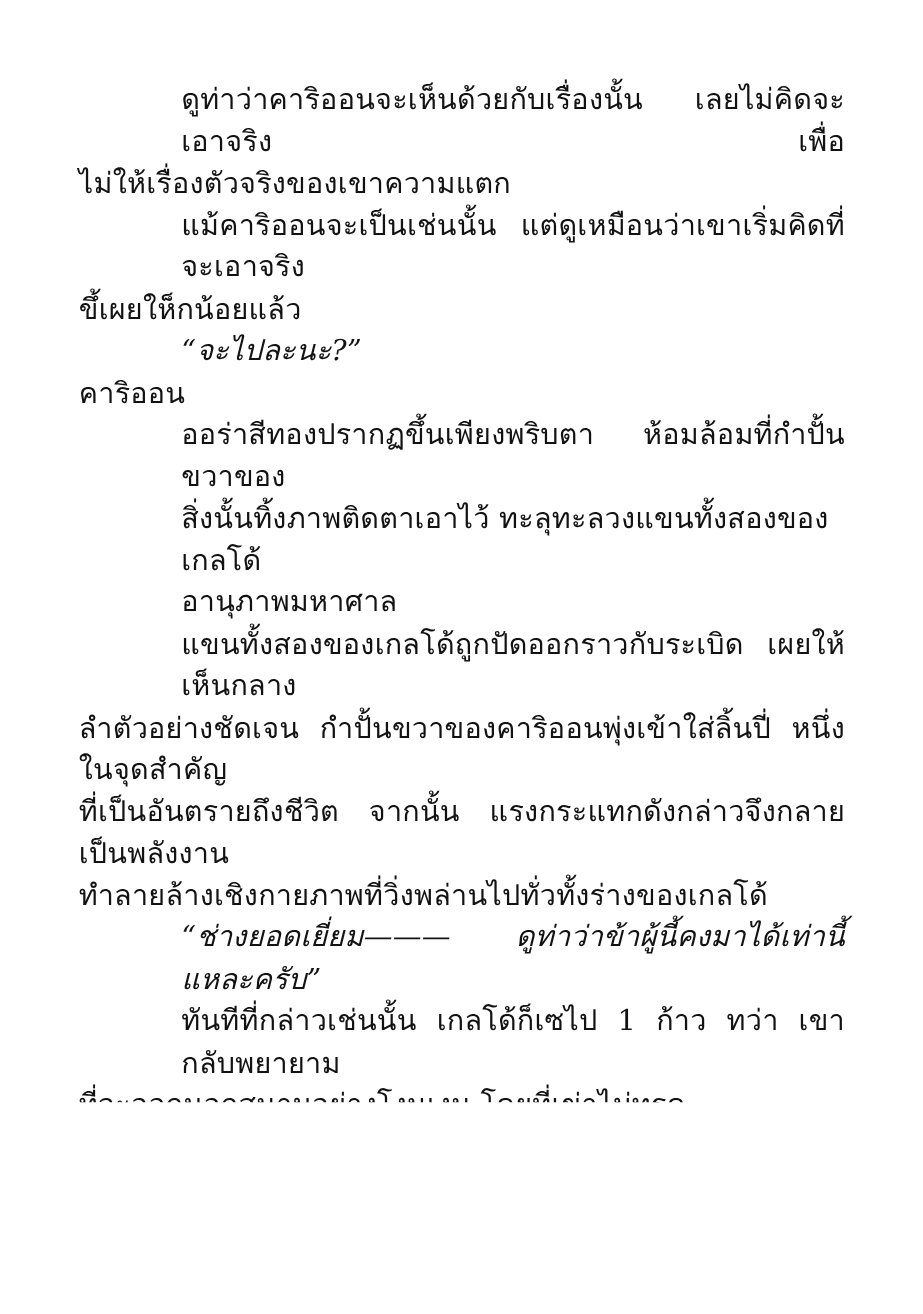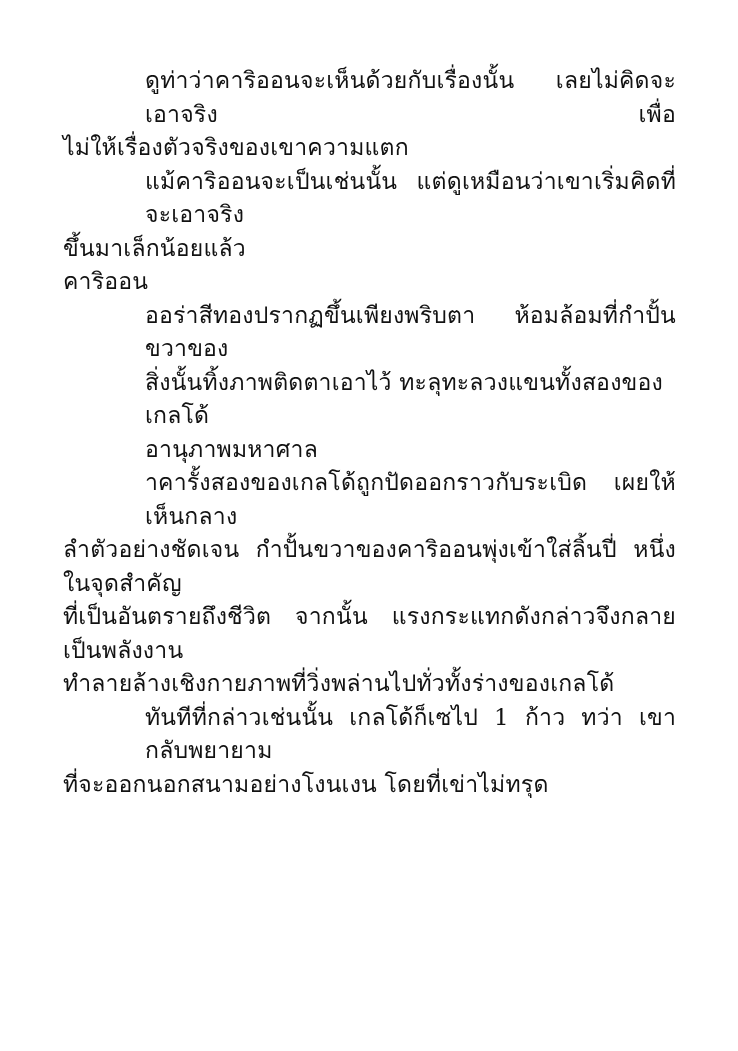--- a/index.html
+++ b/index.html
@@ -53,28 +53,30 @@
   }
 </style>
 </head>
 <body>
 
 <div class="page">
   <div class="text-block" id="text-block">
       <div class="line indent full">ดูท่าว่าคาริออนจะเห็นด้วยกับเรื่องนั้น เลยไม่คิดจะเอาจริง เพื่อ</div>
       <div class="line">ไม่ให้เรื่องตัวจริงของเขาความแตก</div>
       <div class="line indent full">แม้คาริออนจะเป็นเช่นนั้น แต่ดูเหมือนว่าเขาเริ่มคิดที่จะเอาจริง</div>
-      <div class="line">ขึ้นมาเล็กน้อยแล้ว</div>
+      <div class="line">ขึ้เผยให็กน้อยแล้ว</div>
+      <div class="line indent italic">“จะไปละนะ?”</div>
       <div class="line">คาริออน</div>
       <div class="line indent full">ออร่าสีทองปรากฏขึ้นเพียงพริบตา  ห้อมล้อมที่กำปั้นขวาของ</div>
       <div class="line indent">สิ่งนั้นทิ้งภาพติดตาเอาไว้ ทะลุทะลวงแขนทั้งสองของเกลโด้</div>
       <div class="line indent">อานุภาพมหาศาล</div>
-      <div class="line indent full">าคารั้งสองของเกลโด้ถูกปัดออกราวกับระเบิด เผยให้เห็นกลาง</div>
+      <div class="line indent full">แขนทั้งสองของเกลโด้ถูกปัดออกราวกับระเบิด เผยให้เห็นกลาง</div>
       <div class="line full">ลำตัวอย่างชัดเจน กำปั้นขวาของคาริออนพุ่งเข้าใส่ลิ้นปี่ หนึ่งในจุดสำคัญ</div>
       <div class="line full">ที่เป็นอันตรายถึงชีวิต จากนั้น แรงกระแทกดังกล่าวจึงกลายเป็นพลังงาน</div>
       <div class="line">ทำลายล้างเชิงกายภาพที่วิ่งพล่านไปทั่วทั้งร่างของเกลโด้</div>
+      <div class="line indent full italic">“ช่างยอดเยี่ยม——— ดูท่าว่าข้าผู้นี้คงมาได้เท่านี้แหละครับ”</div>
       <div class="line indent full">ทันทีที่กล่าวเช่นนั้น เกลโด้ก็เซไป 1 ก้าว ทว่า เขากลับพยายาม</div>
       <div class="line">ที่จะออกนอกสนามอย่างโงนเงน โดยที่เข่าไม่ทรุด</div>
     </div>
   <div class="footer">
     <span>บทที่ 3 งานประลองยุทธ์</span><span class="page-number">287</span>
   </div>
 </div>
 
 </body></html>

